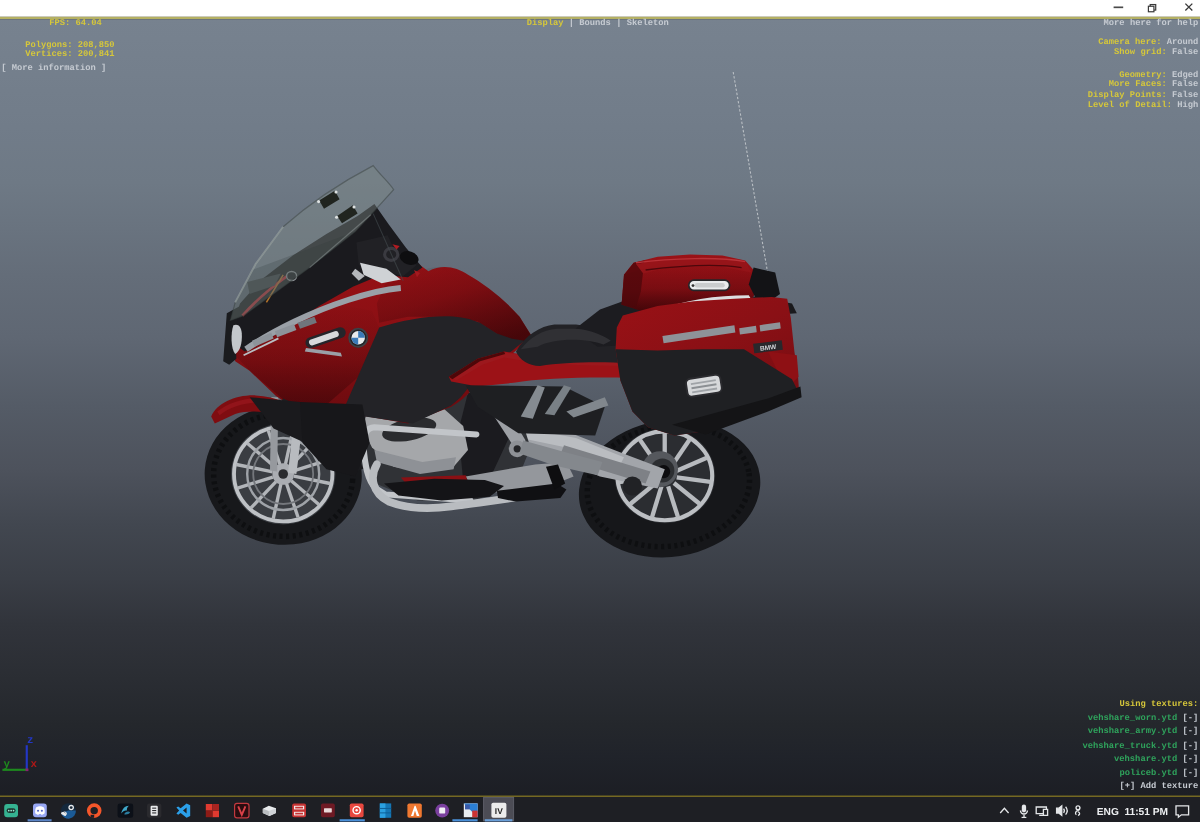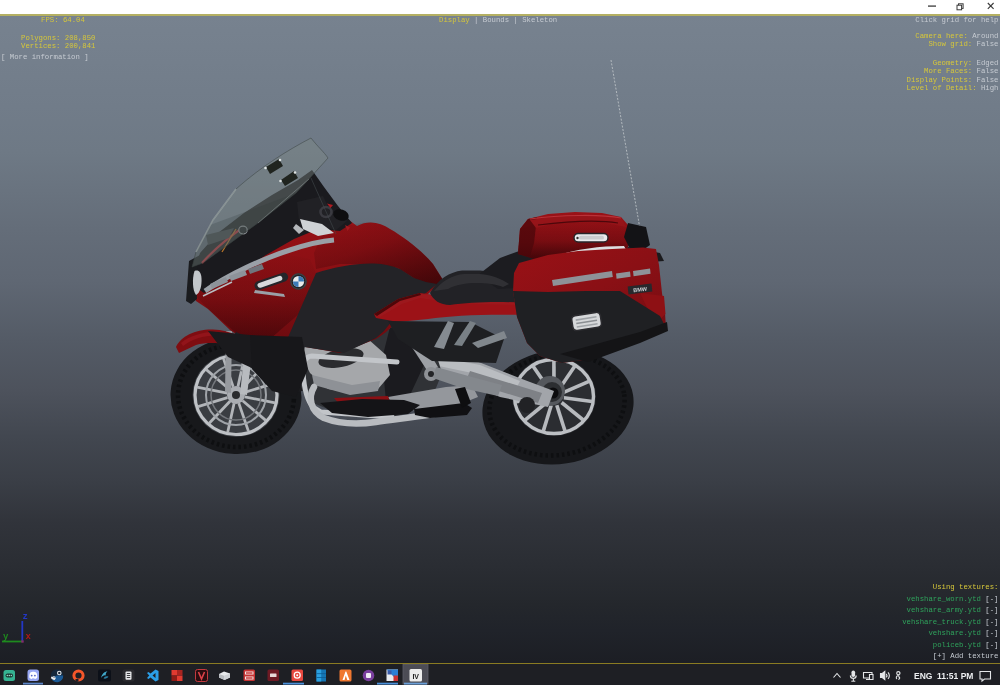--- a/index.html
+++ b/index.html
@@ -2,21 +2,21 @@
 <html><head>
 <meta charset="utf-8">
 <style>
   *{-webkit-font-smoothing:antialiased;}
   html,body{margin:0;padding:0;width:1000px;height:685px;overflow:hidden;background:#1c1e24;}
   #page{position:relative;width:1000px;height:685px;font-family:"Liberation Mono",monospace;}
   #titlebar{position:absolute;left:0;top:0;width:1000px;height:14px;background:#ffffff;}
   #topline{position:absolute;left:0;top:14px;width:1000px;height:2px;background:#b4b063;}
   #viewport{position:absolute;left:0;top:16px;width:1000px;height:647px;
     background:linear-gradient(180deg,#77828f 0%,#717c89 14%,#6e7985 21%,#646d79 33%,#5f6773 41%,#545b66 50%,#4d525c 58%,#424750 65%,#3a3e46 72%,#31343b 78%,#2a2d33 85%,#24272c 91%,#20232a 95%,#1c1e24 100%);}
-  .t{position:absolute;white-space:pre;font-size:7.3px;line-height:9px;letter-spacing:0;}
+  .t{position:absolute;white-space:pre;font-size:7.3px;line-height:9px;letter-spacing:0;font-weight:bold;}
   .y{color:#d6c73a;} .w{color:#c6cbd2;} .g{color:#2fa35c;}
   .rline{right:1.5px;text-align:right;}
   #taskbar{position:absolute;left:0;top:663px;width:1000px;height:22px;background:#1e1f24;border-top:1.5px solid #8a7b22;box-sizing:border-box;}
 </style>
 </head>
 <body>
 <div id="page">
 
   <div id="titlebar">
     <svg width="1000" height="14" style="position:absolute;left:0;top:0">
@@ -277,21 +277,21 @@
       <text x="25.5" y="44" fill="#b01717" font-size="9" font-weight="bold" font-family="Liberation Mono,monospace">x</text>
     </svg>
 
     <div class="t y" style="left:41px;top:-0.5px">FPS: 64.04</div>
     <div class="t y" style="left:21px;top:17.5px">Polygons: 208,850</div>
     <div class="t y" style="left:21px;top:26px">Vertices: 200,841</div>
     <div class="t w" style="left:1px;top:37.3px">[ More information ]</div>
 
     <div class="t" style="left:439px;top:-0.5px"><span class="y">Display</span><span class="w"> | Bounds | Skeleton</span></div>
 
-    <div class="t w rline" style="top:-0.5px">Click grid for help</div>
+    <div class="t w rline" style="top:-0.5px">More here for help</div>
     <div class="t rline" style="top:15.5px"><span class="y">Camera here: </span><span class="w">Around</span></div>
     <div class="t rline" style="top:24px"><span class="y">Show grid: </span><span class="w">False</span></div>
     <div class="t rline" style="top:42.5px"><span class="y">Geometry: </span><span class="w">Edged</span></div>
     <div class="t rline" style="top:51px"><span class="y">More Faces: </span><span class="w">False</span></div>
     <div class="t rline" style="top:59.5px"><span class="y">Display Points: </span><span class="w">False</span></div>
     <div class="t rline" style="top:68px"><span class="y">Level of Detail: </span><span class="w">High</span></div>
 
     <div class="t y rline" style="top:567px">Using textures:</div>
     <div class="t rline" style="top:578.5px"><span class="g">vehshare_worn.ytd </span><span class="w">[-]</span></div>
     <div class="t rline" style="top:590px"><span class="g">vehshare_army.ytd </span><span class="w">[-]</span></div>

